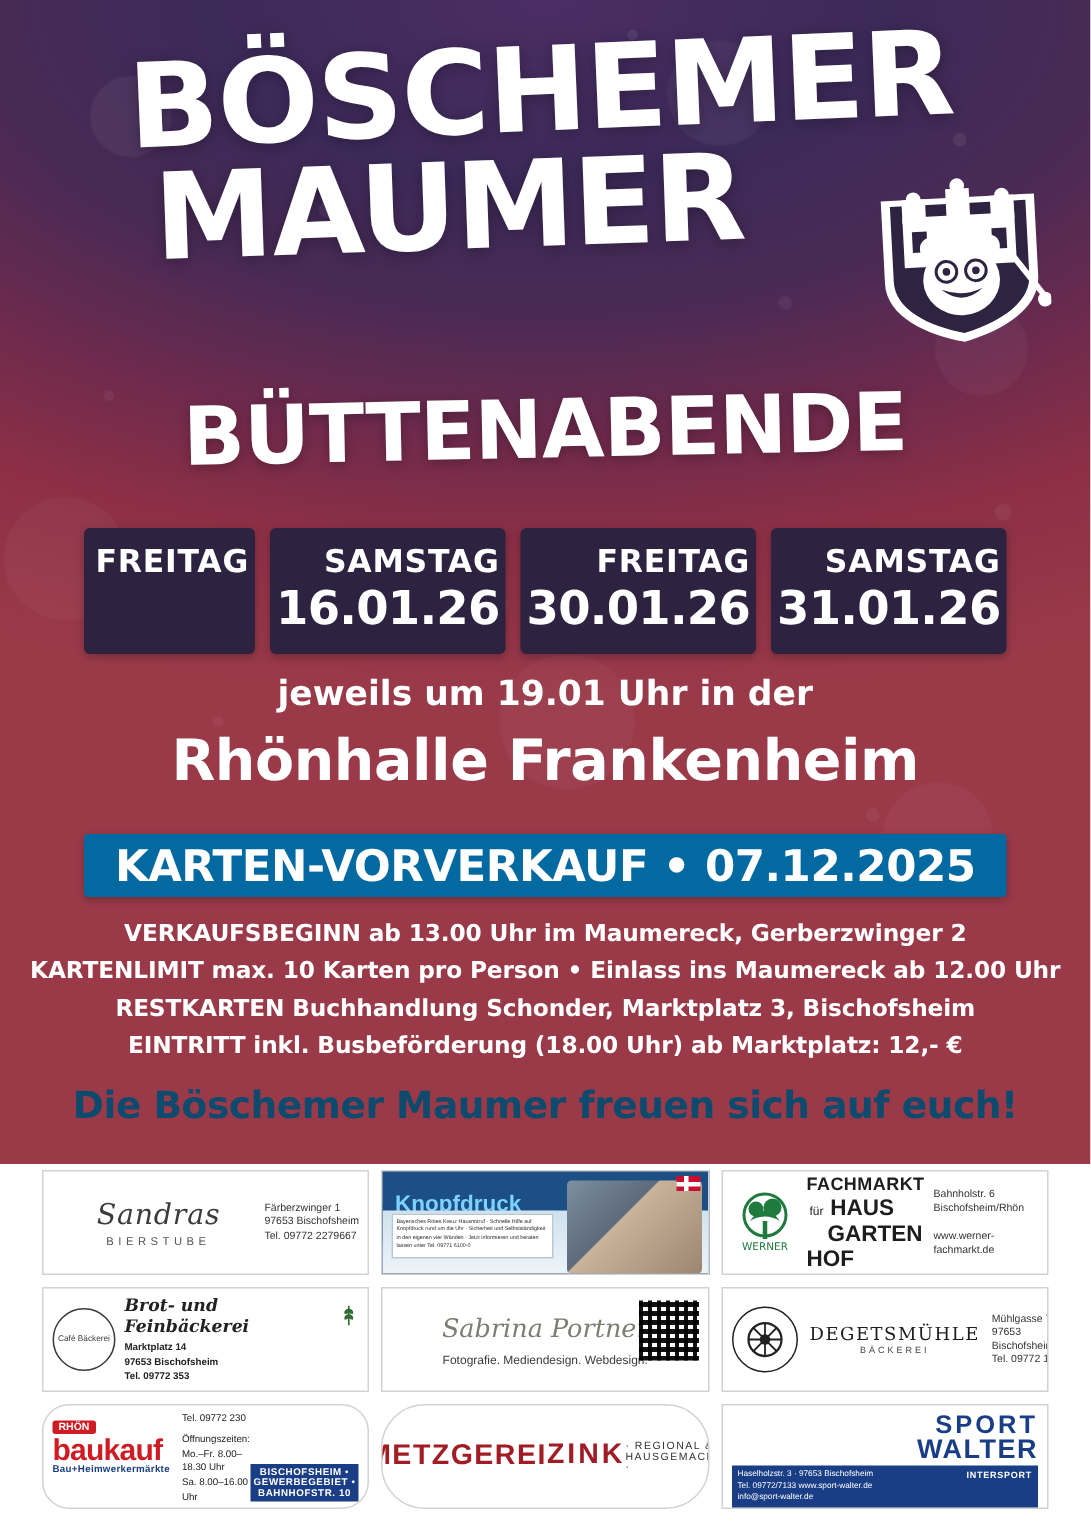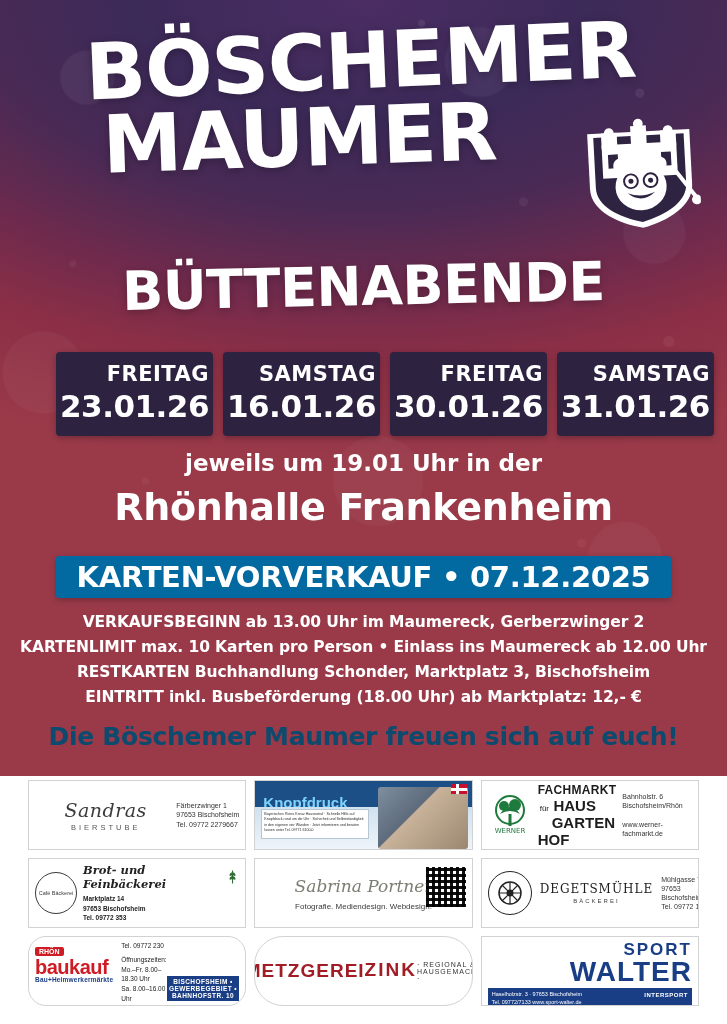--- a/index.html
+++ b/index.html
@@ -274,21 +274,21 @@
   
   .sp-metz { flex-direction:row; align-items:center; justify-content:center;border-radius:29px; }
   .metz-1 { font-size:19px; font-weight:bold; color:#a11c25; letter-spacing:1px;}
   .metz-2 { font-size:19px; font-weight:bold; color:#a11c25; letter-spacing:2px; margin-top:-2px;}
   .metz-rule { width:150px; height:1px; background:#b9b9b9; margin:5px 0 4px;}
   .metz-3 { font-size:7px; color:#333; letter-spacing:1px;}
 
   
   .sp-sw { flex-direction:column; align-items:stretch; padding:3px 6px; }
   .sw-1 { font-size:17px; font-weight:bold; color:#1a3e86; letter-spacing:2px; text-align:right;}
-  .sw-2 { font-size:28px; font-weight:bold; color:#1a3e86; letter-spacing:1px; text-align:right; margin-top:-4px;}
+  .sw-2 { font-size:18px; font-weight:bold; color:#1a3e86; letter-spacing:1px; text-align:right; margin-top:-4px;}
   .sw-bar { margin-top:auto; background:#1a3e86; color:#fff; font-size:5.5px; padding:3px 4px; line-height:1.4;}
   .sw-bar .isp { float:right; font-weight:bold; font-size:6px; letter-spacing:0.5px;}
 </style>
 </head>
 <body>
 
 <div class="poster">
 
   <div class="hero"></div>
 
@@ -318,21 +318,20 @@
     <path d="M46 92 Q60 104 74 92 Q60 98 46 92 Z" fill="#2f2342"></path>
     <path d="M34 70 Q30 58 40 56 Q38 66 44 70 Z" fill="#ffffff"></path>
     <path d="M86 70 Q90 58 80 56 Q82 66 76 70 Z" fill="#ffffff"></path>
     <path d="M96 72 L116 100" stroke="#ffffff" stroke-width="4"></path>
     <circle cx="116" cy="102" r="5" fill="#ffffff"></circle>
   </svg>
 
   <div class="dates">
     <div class="date-chip">
       <div class="dow">FREITAG</div>
-      <div class="dt">23.01.26</div>
     </div>
     <div class="date-chip">
       <div class="dow">SAMSTAG</div>
       <div class="dt">16.01.26</div>
     </div>
     <div class="date-chip">
       <div class="dow">FREITAG</div>
       <div class="dt">30.01.26</div>
     </div>
     <div class="date-chip">

